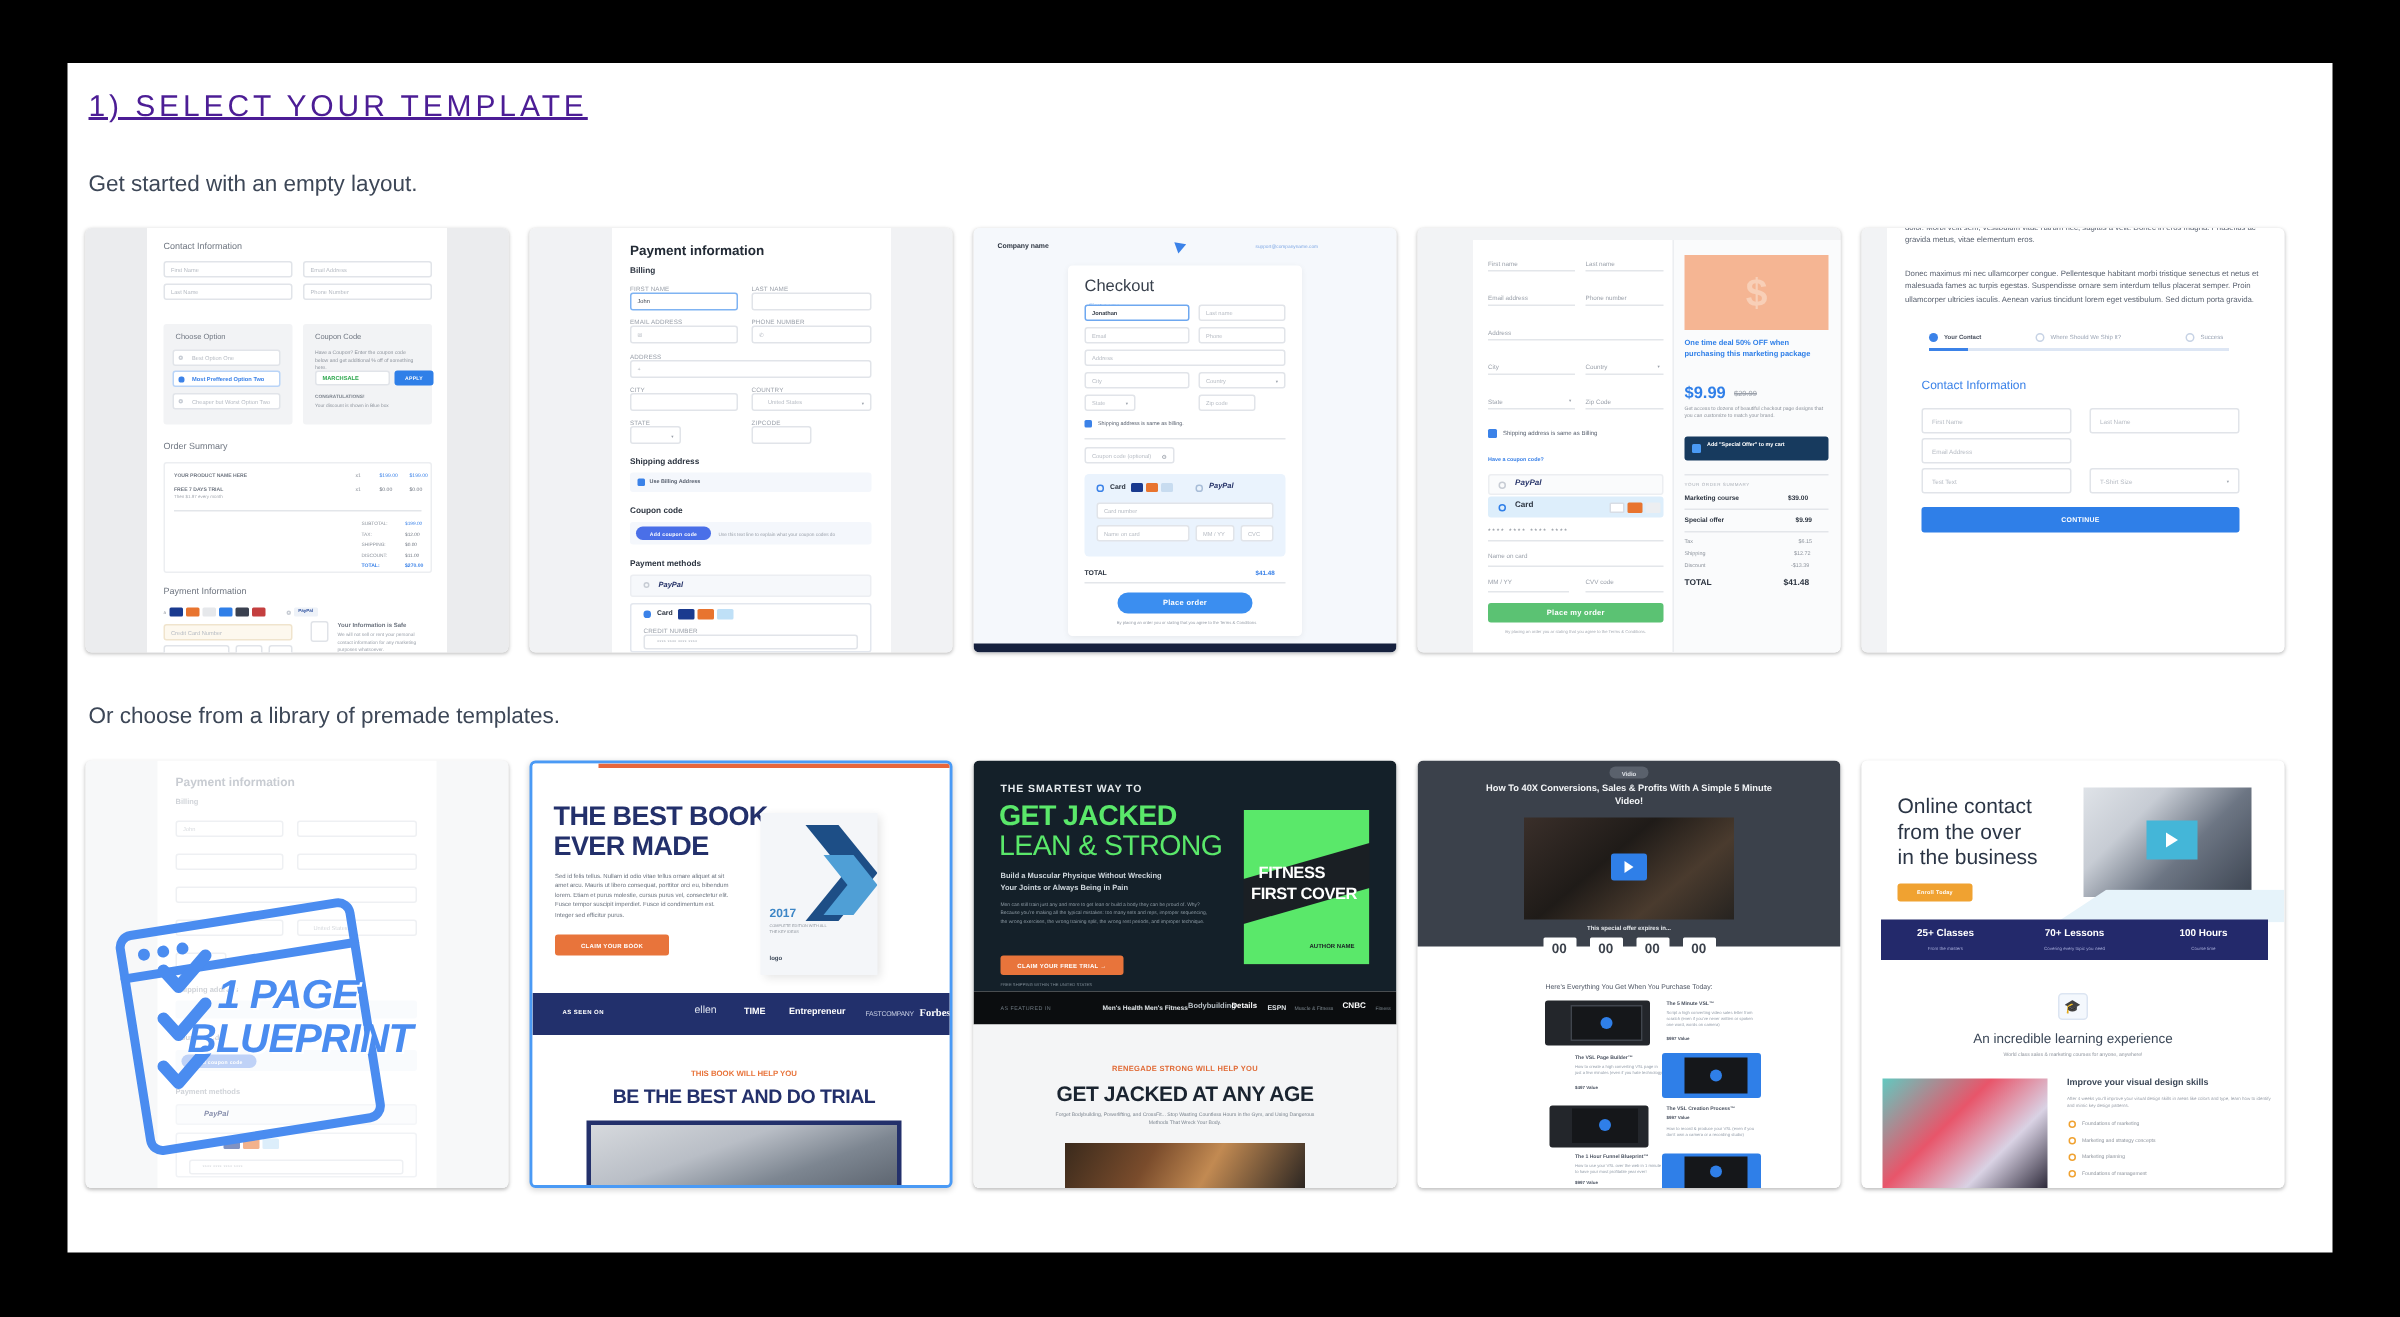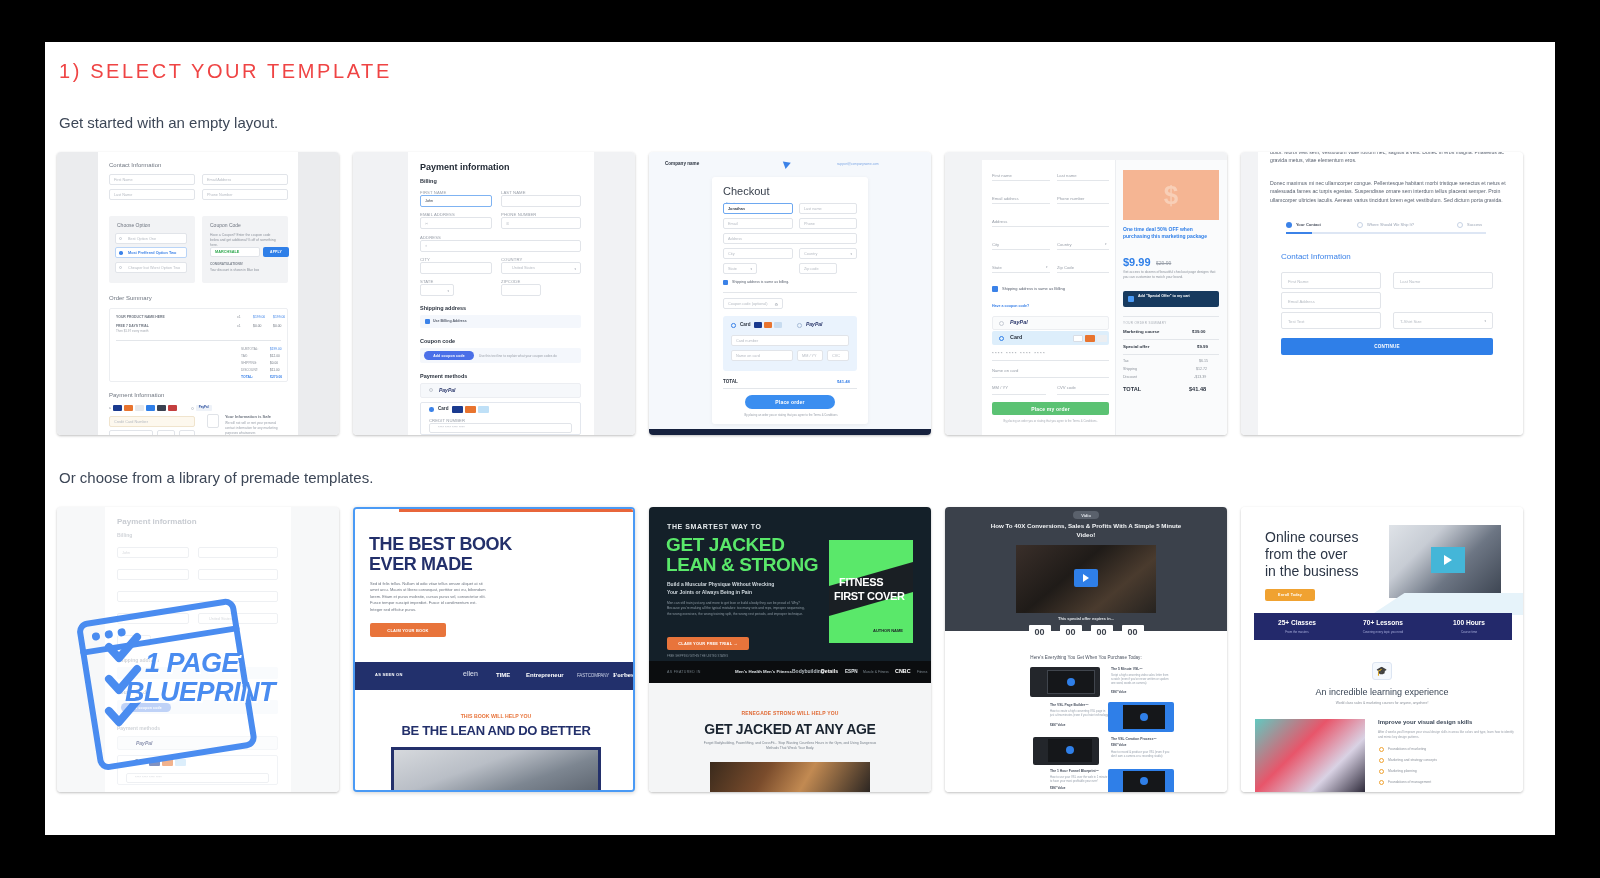--- a/index.html
+++ b/index.html
@@ -13,22 +13,23 @@
     position: absolute;
     left: 45px; top: 42px;
     width: 1510px; height: 793px;
     background: #ffffff;
   }
   .section-title {
     position: absolute;
     left: 14px; top: 18px;
     font-size: 20px;
     letter-spacing: 2.6px;
-    color: #ef4444;
+    color: #4c1d95;
     font-weight: 400;
+    text-decoration: underline;
   }
   .section-sub {
     position: absolute;
     left: 14px;
     font-size: 15px;
     color: #3d4757;
     font-weight: 400;
   }
   .sub-empty { top: 72px; }
   .sub-premade { top: 427px; }
@@ -537,42 +538,51 @@
       <div class="mini">
         <div style="position:absolute;inset:0;background:#fff;"></div>
         <div style="position:absolute;left:44px;top:0;width:238px;height:3px;background:#e8663b;"></div>
         <div class="txt" style="left:14px;top:26px;font-size:18px;font-weight:800;color:#23306b;letter-spacing:-.4px;line-height:1;">THE BEST BOOK</div>
         <div class="txt" style="left:14px;top:46px;font-size:18px;font-weight:800;color:#23306b;letter-spacing:-.4px;line-height:1;">EVER MADE</div>
         <div class="txt" style="left:15px;top:72px;width:118px;font-size:4px;color:#6a727e;line-height:1.6;">Sed id felis tellus. Nullam id odio vitae tellus ornare aliquet at sit amet arcu. Mauris ut libero consequat, porttitor orci eu, bibendum lorem. Etiam et purus molestie, cursus purus vel, consectetur elit. Fusce tempor suscipit imperdiet. Fusce id condimentum est. Integer sed efficitur purus.</div>
         <div class="btn" style="left:15px;top:114px;width:76px;height:14px;background:#e8743b;font-size:4px;">
             <span>CLAIM YOUR BOOK</span>
           </div>
 
+        <div style="position:absolute;left:152px;top:33px;width:78px;height:108px;background:#f4f6f9;box-shadow:2px 2px 6px rgba(0,0,0,.10);overflow:hidden;">
+          <svg width="78" height="108" viewBox="0 0 78 108">
+            <polygon points="30,8 52,8 78,40 52,72 30,72 56,40" fill="#1d4e86"></polygon>
+            <polygon points="42,28 62,28 78,48 62,68 42,68 58,48" fill="#4f9fd6"></polygon>
+          </svg>
+          <div class="txt" style="left:6px;top:62px;font-size:8px;color:#3d86c6;font-weight:700;">2017</div>
+          <div class="txt" style="left:6px;top:74px;width:40px;font-size:2.6px;color:#8d939c;line-height:1.4;">COMPLETE EDITION WITH ALL THE KEY IDEAS</div>
+          <div class="txt" style="left:6px;top:94px;font-size:4px;color:#3b4757;font-weight:700;">logo</div>
+        </div>
 
         <div class="bar" style="left:0;top:153px;width:282px;height:28px;background:#22306c;"></div>
         <div class="txt" style="left:20px;top:163px;font-size:4px;color:#fff;font-weight:700;letter-spacing:.3px;">AS SEEN ON</div>
         <div class="txt" style="left:108px;top:161px;font-size:7px;color:#dfe4f0;">ellen</div>
         <div class="txt" style="left:141px;top:163px;font-size:6px;color:#fff;font-weight:700;">TIME</div>
         <div class="txt" style="left:171px;top:163px;font-size:6px;color:#fff;font-weight:700;">Entrepreneur</div>
         <div class="txt" style="left:222px;top:164px;font-size:4.6px;color:#c9d0e4;letter-spacing:-.2px;">FASTCOMPANY</div>
         <div class="txt" style="left:258px;top:162px;font-size:7px;color:#fff;font-weight:700;font-family:'Liberation Serif',serif;">Forbes</div>
 
         <div class="txt" style="left:0;top:204px;width:282px;text-align:center;font-size:5.2px;color:#e8743b;font-weight:700;">THIS BOOK WILL HELP YOU</div>
-        <div class="txt" style="left:0;top:214px;width:282px;text-align:center;font-size:13px;color:#23306b;font-weight:800;letter-spacing:-.3px;">BE THE LEAN AND DO BETTER</div>
+        <div class="txt" style="left:0;top:214px;width:282px;text-align:center;font-size:13px;color:#23306b;font-weight:800;letter-spacing:-.3px;">BE THE BEST AND DO TRIAL</div>
         <div style="position:absolute;left:36px;top:238px;width:210px;height:47px;border:3px solid #23306b;background:linear-gradient(160deg,#d6d9dd 0%,#b9bec6 40%,#7d8691 70%,#5d6570 100%);"></div>
       </div>
     </div>
 
     <div class="card tall">
       <div class="mini">
         <div style="position:absolute;inset:0;background:#fff;"></div>
         <div class="bar" style="left:0;top:0;width:282px;height:154px;background:#142029;"></div>
         <div class="txt" style="left:18px;top:16px;font-size:7px;color:#e4e9ec;font-weight:700;letter-spacing:.6px;">THE SMARTEST WAY TO</div>
         <div class="txt" style="left:17px;top:28px;font-size:19px;color:#5ae86a;font-weight:800;letter-spacing:-.4px;line-height:1;">GET JACKED</div>
-        <div class="txt" style="left:17px;top:48px;font-size:19px;color:#5ae86a;font-weight:700;letter-spacing:-.4px;line-height:1;">LEAN &amp; STRONG</div>
+        <div class="txt" style="left:17px;top:48px;font-size:19px;color:#5ae86a;font-weight:400;letter-spacing:-.4px;line-height:1;">LEAN &amp; STRONG</div>
         <div class="txt" style="left:18px;top:74px;font-size:5px;color:#cfd7dd;font-weight:700;">Build a Muscular Physique Without Wrecking</div>
         <div class="txt" style="left:18px;top:82px;font-size:5px;color:#cfd7dd;font-weight:700;">Your Joints or Always Being in Pain</div>
         <div class="txt" style="left:18px;top:94px;width:142px;font-size:3.3px;color:#8d9aa4;line-height:1.6;">Men can still train just any and more to get lean or build a body they can be proud of. Why? Because you're making all the typical mistakes: too many sets and reps, improper sequencing, the wrong exercises, the wrong training split, the wrong rest periods, and improper technique.</div>
         <div class="btn" style="left:18px;top:130px;width:82px;height:13px;background:#e8743b;font-size:4px;">
             <span>CLAIM YOUR FREE TRIAL  →</span>
           </div>
         <div class="txt" style="left:18px;top:147px;font-size:2.8px;color:#7e8b95;">FREE SHIPPING WITHIN THE UNITED STATES</div>
 
         <div style="position:absolute;left:180px;top:33px;width:84px;height:103px;background:#1a1f24;overflow:hidden;">
           <svg width="84" height="103" viewBox="0 0 84 103">
@@ -652,21 +662,21 @@
         <div class="txt" style="left:105px;top:279px;font-size:3px;color:#4a5260;font-weight:700;">$997 Value</div>
         <div style="position:absolute;left:163px;top:262px;width:66px;height:26px;background:#2f7fe8;border-radius:2px;"></div>
         <div style="position:absolute;left:178px;top:264px;width:42px;height:21px;background:#15171a;"></div>
         <div style="position:absolute;left:195px;top:270px;width:8px;height:8px;background:#2f7fe8;border-radius:50%;"></div>
       </div>
     </div>
 
     <div class="card tall">
       <div class="mini">
         <div style="position:absolute;inset:0;background:#fff;"></div>
-        <div class="txt" style="left:24px;top:22px;font-size:14px;color:#2b3545;line-height:1.22;">Online courses</div>
+        <div class="txt" style="left:24px;top:22px;font-size:14px;color:#2b3545;line-height:1.22;">Online contact</div>
         <div class="txt" style="left:24px;top:39px;font-size:14px;color:#2b3545;line-height:1.22;">from the over</div>
         <div class="txt" style="left:24px;top:56px;font-size:14px;color:#2b3545;line-height:1.22;">in the business</div>
         <div class="btn" style="left:24px;top:82px;width:50px;height:12px;background:#f0a231;font-size:3.6px;">
             <span>Enroll Today</span>
           </div>
 
         <div style="position:absolute;left:148px;top:18px;width:112px;height:73px;background:linear-gradient(135deg,#dfe3e8 0%,#c7ccd4 30%,#6d7684 60%,#3b4350 100%);"></div>
         <div style="position:absolute;left:190px;top:40px;width:34px;height:26px;background:#44b6d8;display:flex;align-items:center;justify-content:center;">
           <span style="display:inline-block;width:0;height:0;border-left:8px solid #fff;border-top:5px solid transparent;border-bottom:5px solid transparent;"></span>
         </div>

